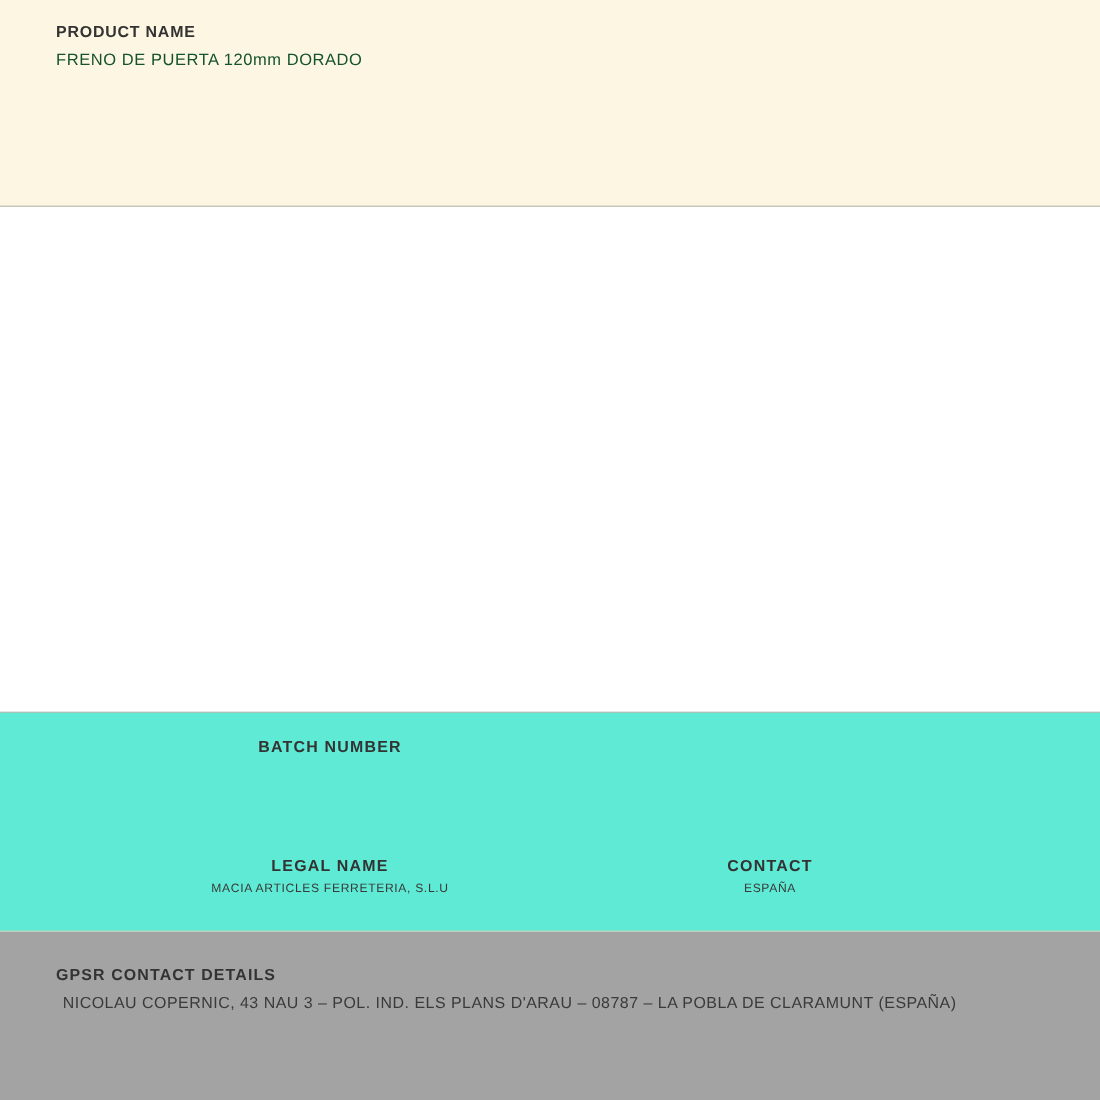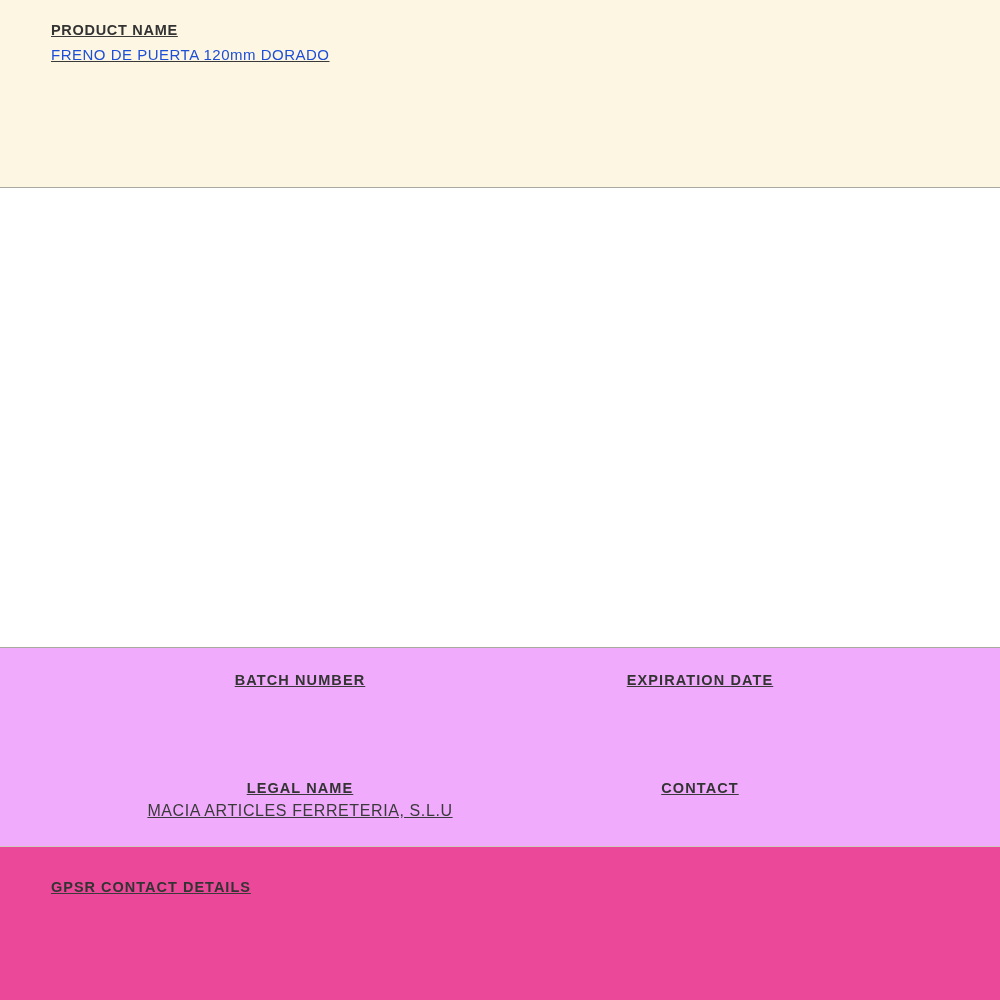--- a/index.html
+++ b/index.html
@@ -12,21 +12,20 @@
     background: #fdf6e3;
     font-family: "Liberation Sans", sans-serif;
     color: #3a3a3a;
     overflow: hidden;
   }
   .sheet {
     position: relative;
     width: 1000px;
     height: 1000px;
     box-sizing: border-box;
-    text-decoration: underline;
   }
 
   
   .header-block {
     background: #fdf6e3;
     padding: 22px 0 0 0;
     height: 188px;
     box-sizing: border-box;
     border-bottom: 1px solid #a9a9a0;
   }
@@ -36,38 +35,38 @@
   .field-label {
     font-size: 14.5px;
     font-weight: bold;
     letter-spacing: 0.7px;
     color: #333333;
     margin: 0 0 8px 0;
   }
   .field-value {
     font-size: 15px;
     letter-spacing: 0.5px;
-    color: #1d4ed8;
+    color: #14532d;
     margin: 0;
   }
   .field-gap {
     height: 32px;
   }
 
   
   .image-area {
     background: #ffffff;
     height: 459px;
     border-bottom: 1px solid #a9a9a0;
     position: relative;
   }
 
   
   .info-block {
-    background: #f0abfc;
+    background: #5eead4;
     height: 199px;
     box-sizing: border-box;
     border-bottom: 1px solid #cfcabb;
     position: relative;
   }
   .cols {
     display: flex;
     width: 100%;
   }
   .col {
@@ -89,31 +88,31 @@
   }
   .col-label {
     font-size: 14.5px;
     font-weight: bold;
     letter-spacing: 1.1px;
     color: #333333;
     margin: 0 0 6px 0;
     white-space: nowrap;
   }
   .col-value {
-    font-size: 16px;
+    font-size: 11px;
     letter-spacing: 0.6px;
     color: #3a3a3a;
     margin: 0;
     min-height: 18px;
     white-space: nowrap;
   }
 
   
   .gpsr-block {
-    background: #ec4899;
+    background: #a3a3a3;
     height: 154px;
     box-sizing: border-box;
     padding: 32px 0 0 0;
   }
   .gpsr-label {
     font-size: 14.5px;
     font-weight: bold;
     letter-spacing: 1.0px;
     color: #333333;
     margin: 0 0 9px 51px;
@@ -139,33 +138,31 @@
   </div>
 
   <div class="image-area"></div>
 
   <div class="info-block">
     <div class="cols row-1">
       <div class="col col-left">
         <p class="col-label">BATCH NUMBER</p>
         <p class="col-value"></p>
       </div>
-      <div class="col col-right">
-        <p class="col-label">EXPIRATION DATE</p>
-        <p class="col-value"></p>
-      </div>
     </div>
     <div class="cols row-2">
       <div class="col col-left">
         <p class="col-label">LEGAL NAME</p>
         <p class="col-value">MACIA ARTICLES FERRETERIA, S.L.U</p>
       </div>
       <div class="col col-right">
         <p class="col-label">CONTACT</p>
+        <p class="col-value">ESPAÑA</p>
       </div>
     </div>
   </div>
 
   <div class="gpsr-block">
     <p class="gpsr-label">GPSR CONTACT DETAILS</p>
+    <p class="gpsr-value">NICOLAU COPERNIC, 43  NAU 3 – POL. IND. ELS PLANS D'ARAU – 08787 – LA POBLA DE CLARAMUNT (ESPAÑA)</p>
   </div>
 
 </div>
 
 </body></html>

